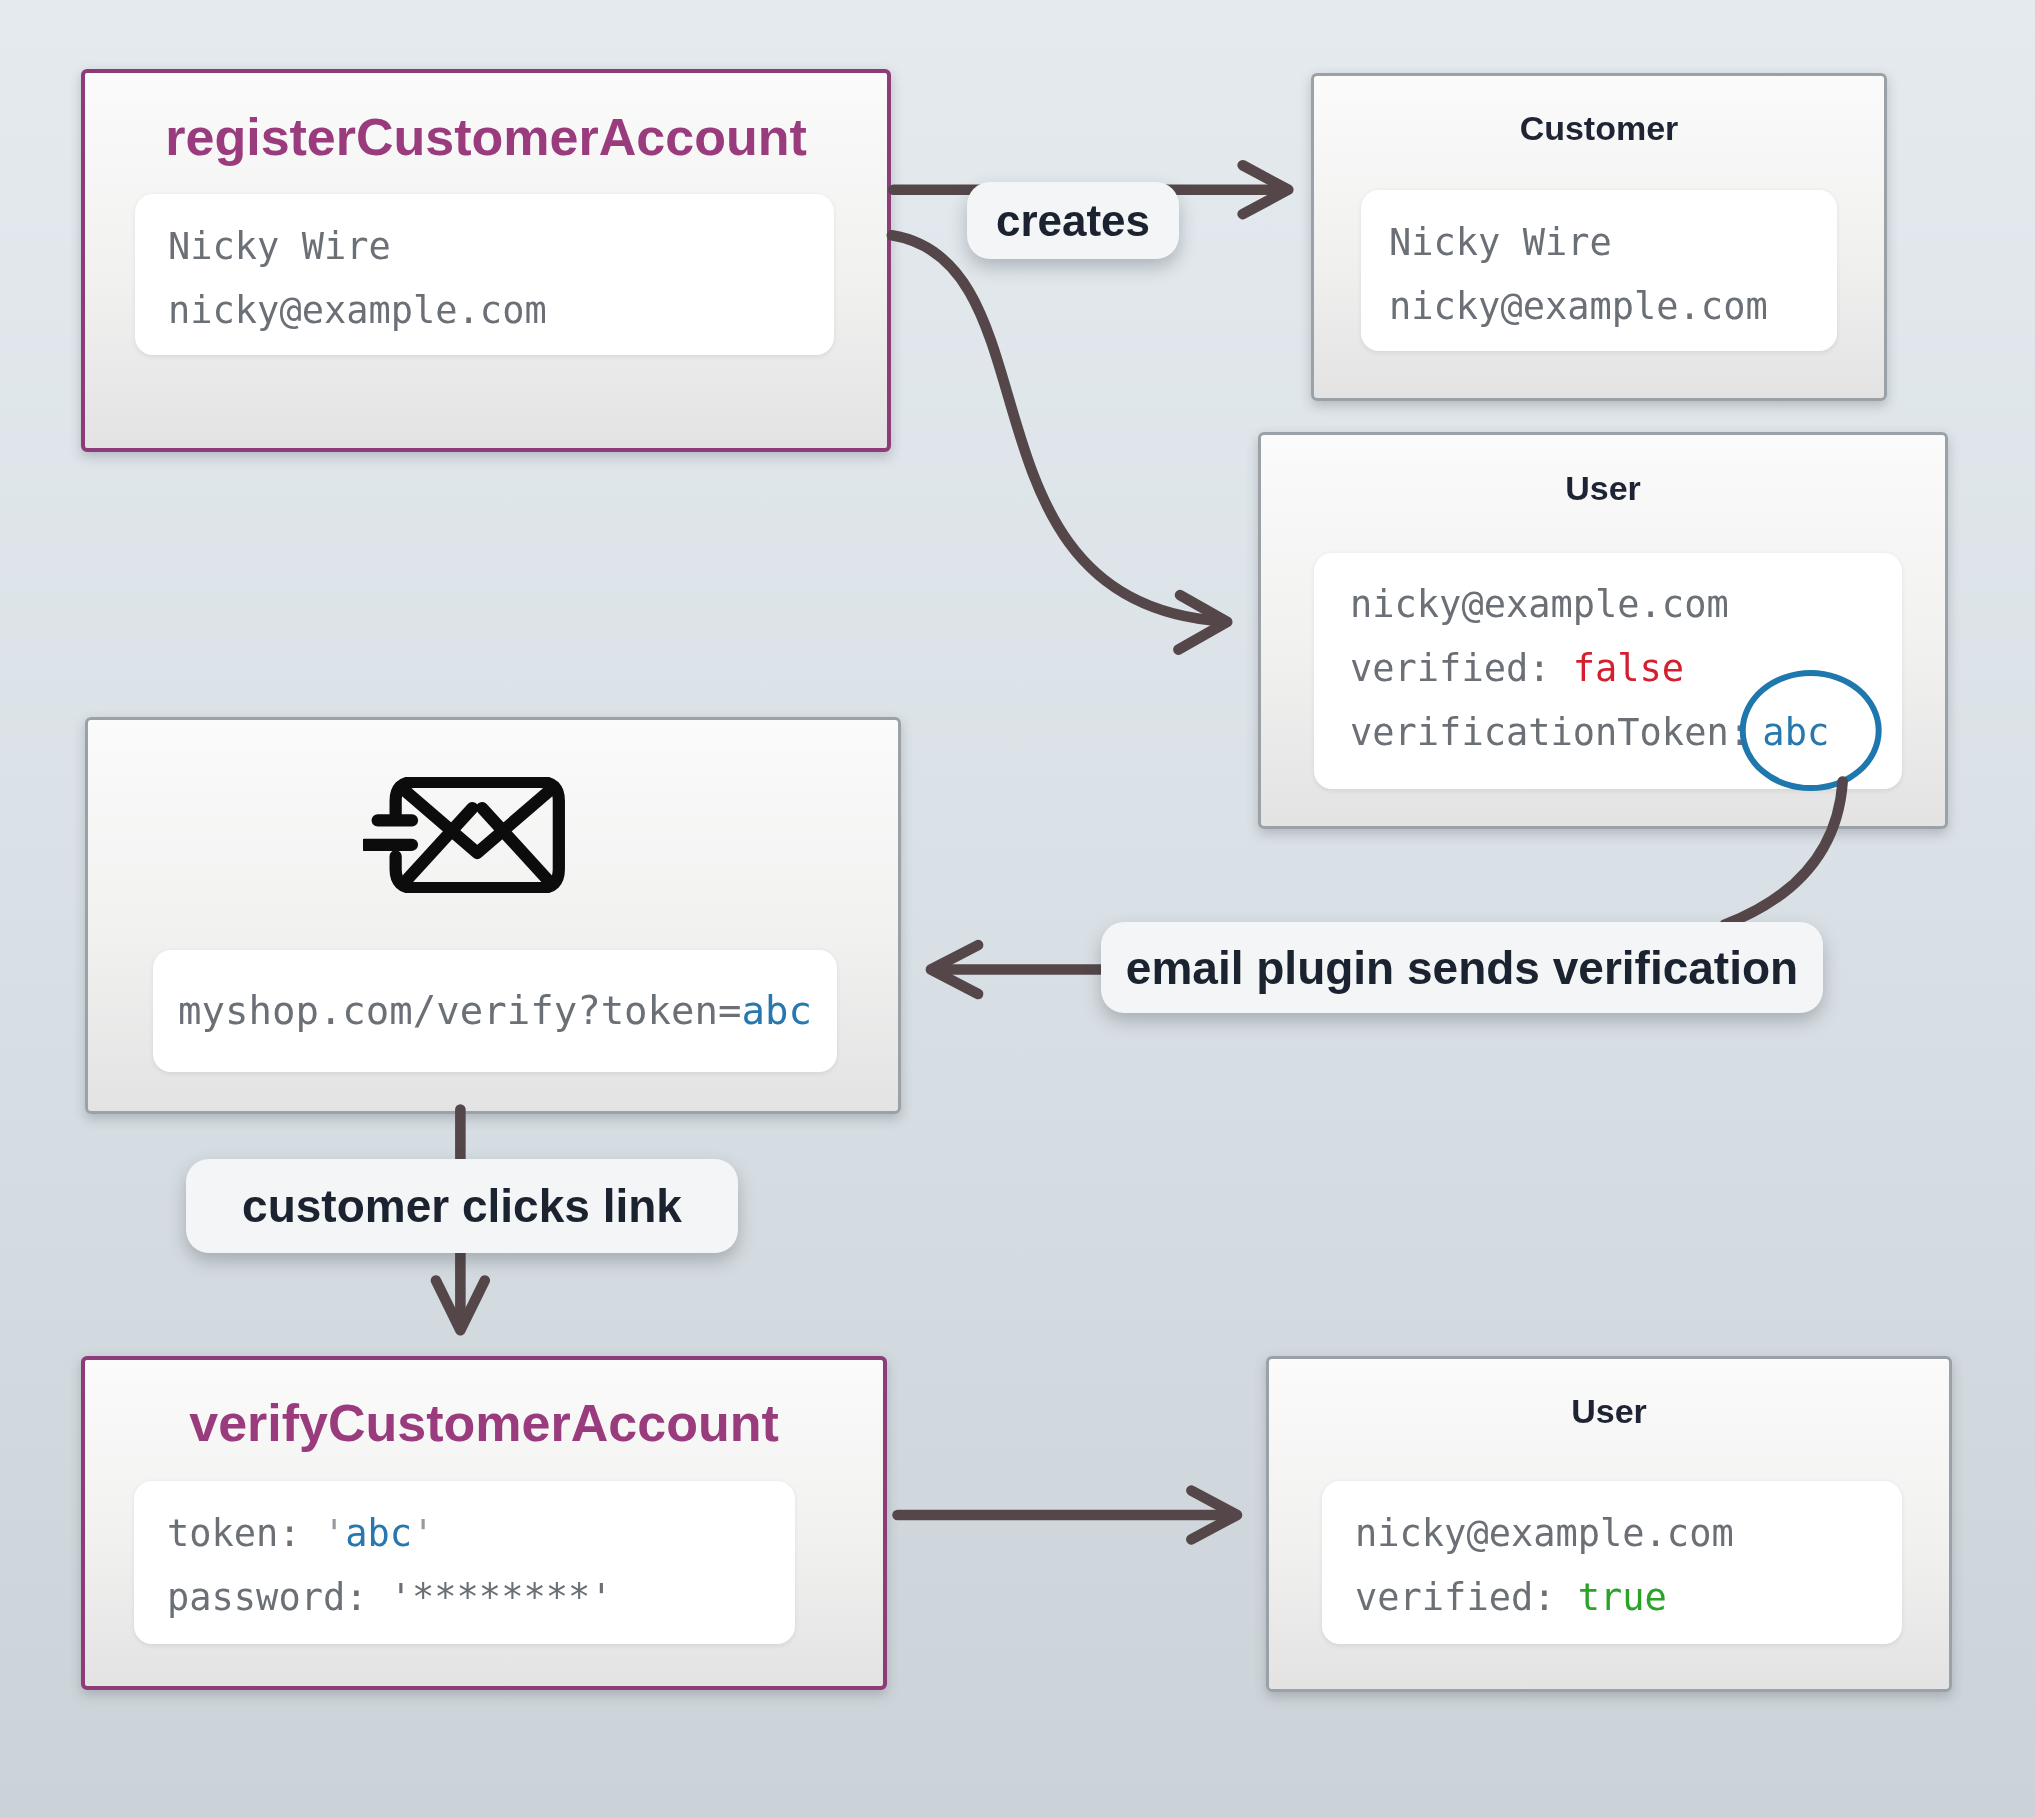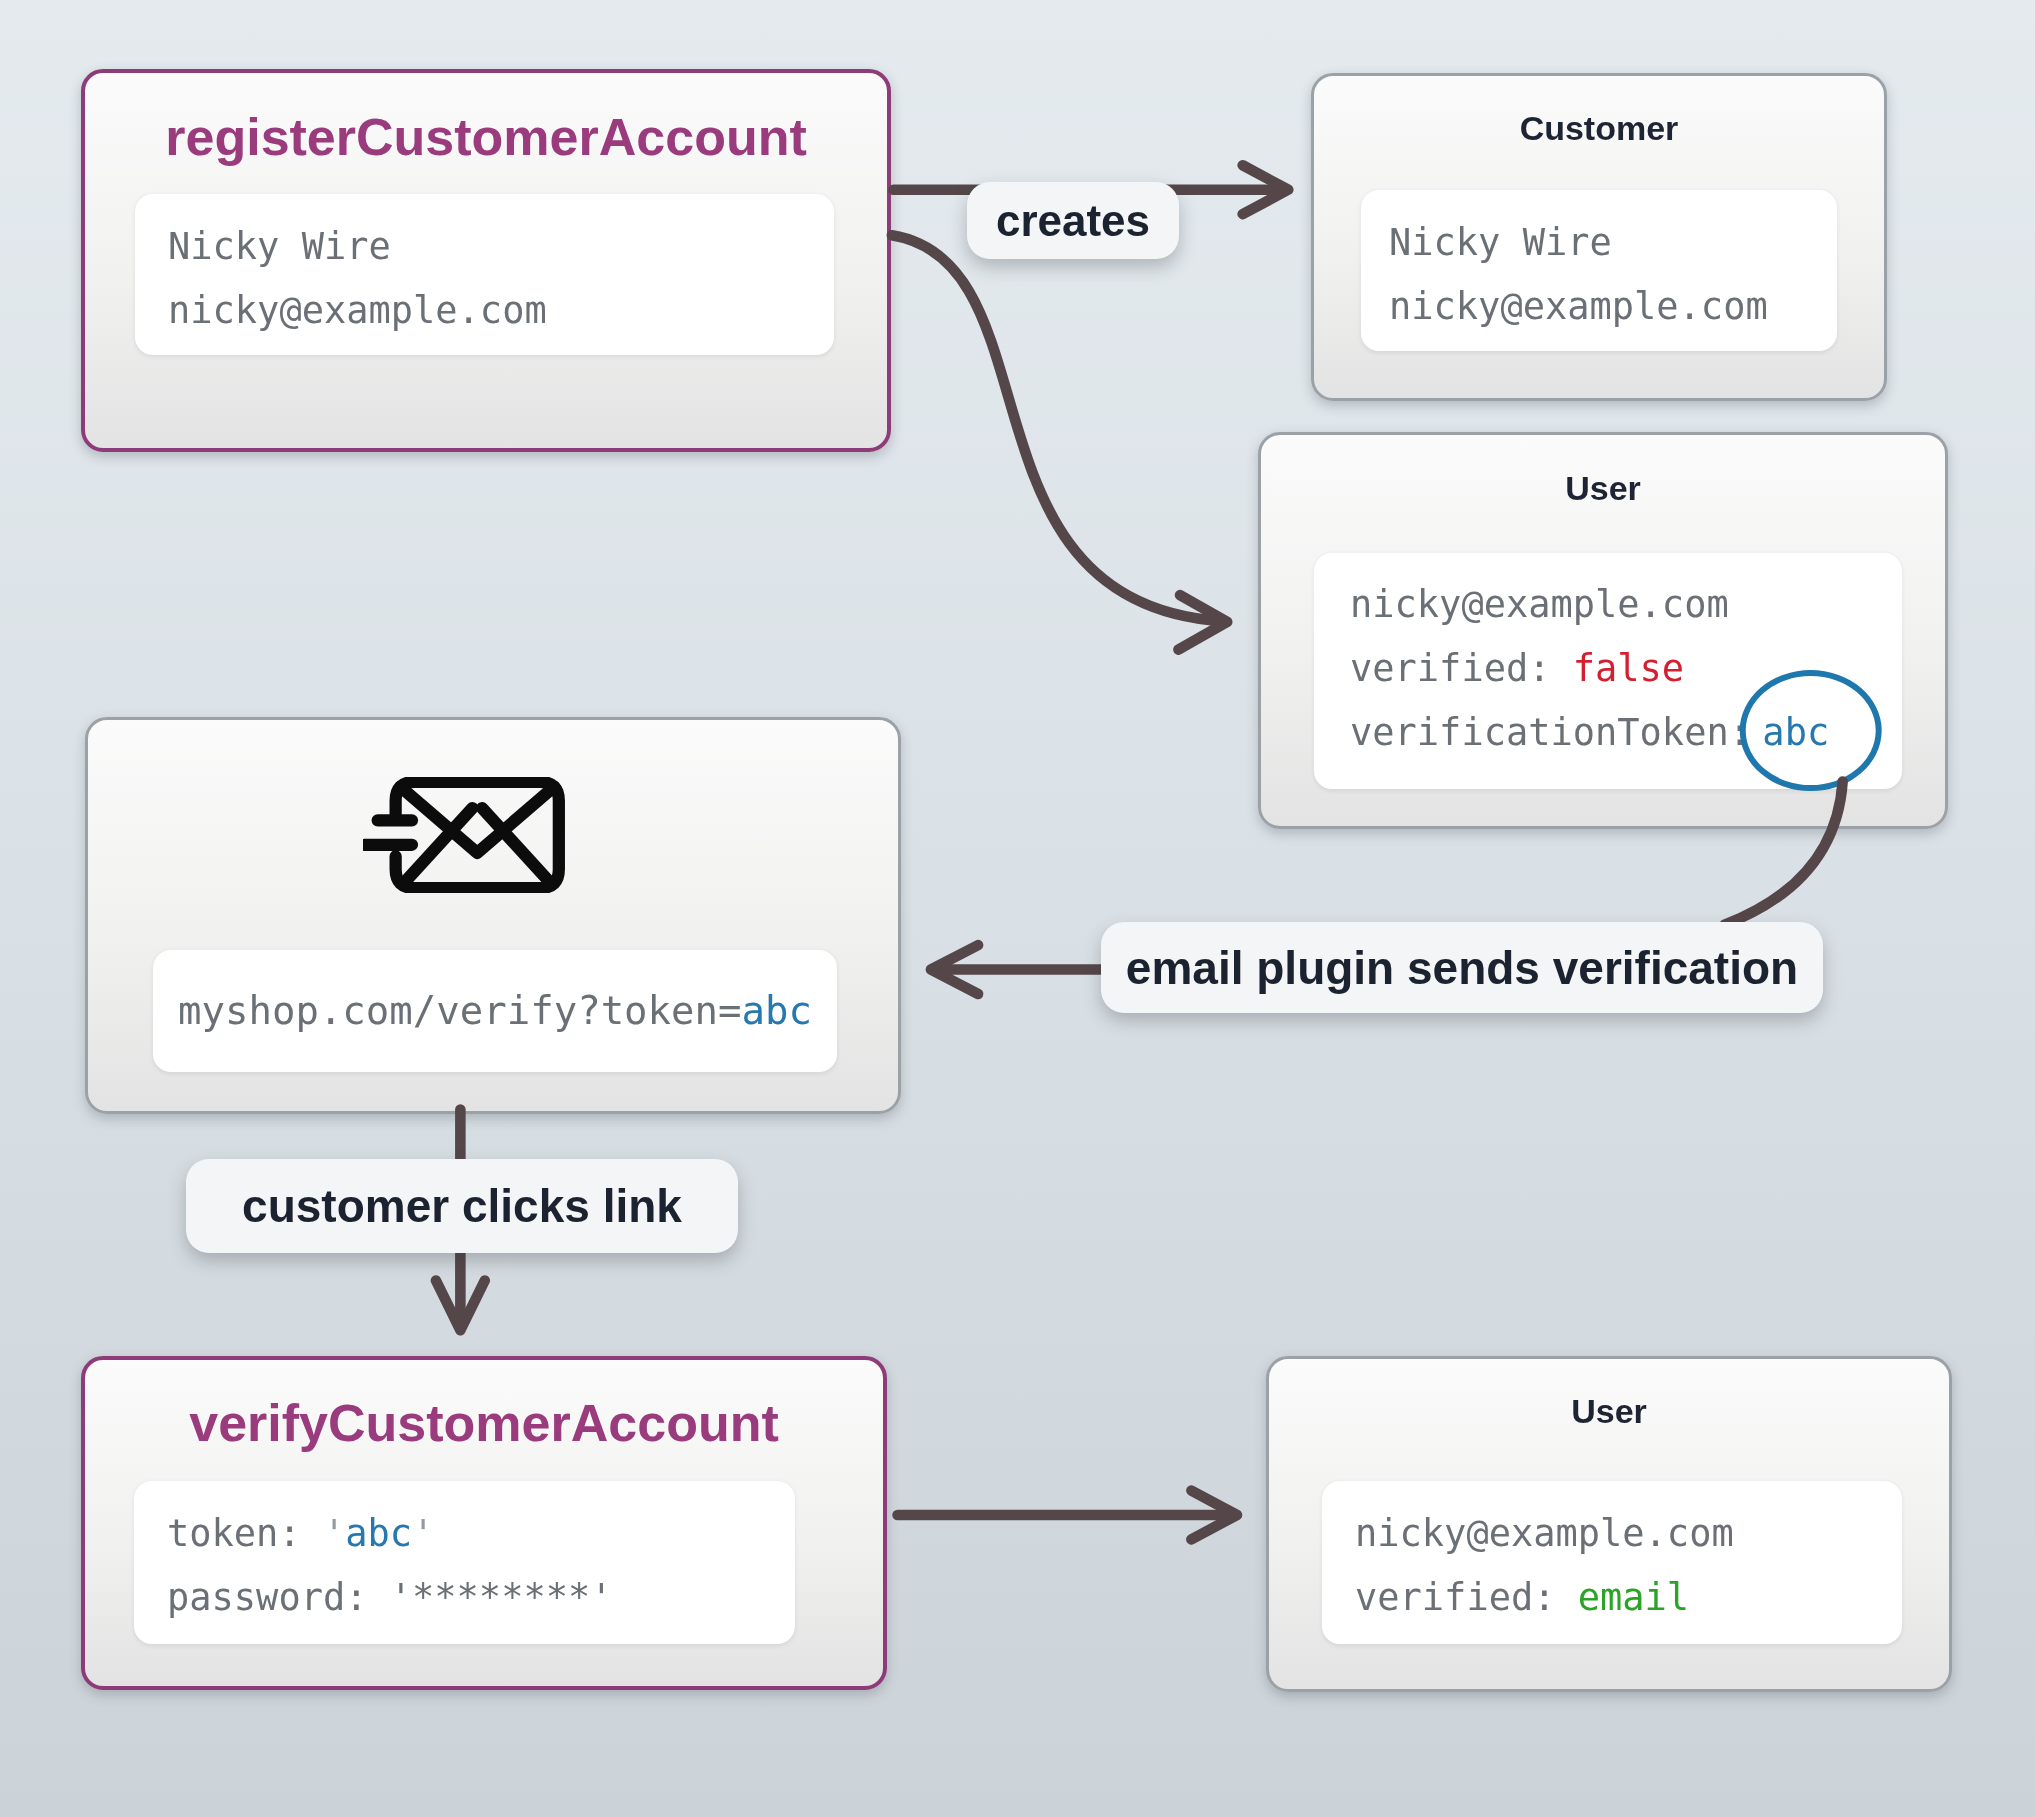--- a/index.html
+++ b/index.html
@@ -2,21 +2,21 @@
 <html style="font-size:13px"><head>
 <meta charset="utf-8">
 <style>
   html,body{margin:0;padding:0;background:#cfd6db;}
   .stage{
     position:relative;width:2036px;height:1817px;overflow:hidden;
     background:linear-gradient(180deg,#e4eaee 0%,#dbe2e7 45%,#ccd3d8 100%);
     font-family:"Liberation Sans",sans-serif;
   }
   .node{
-    position:absolute;border-radius:22px;z-index:1;
+    position:absolute;border-radius:6px;z-index:1;
     background:linear-gradient(180deg,#fbfbfb 0%,#f1f1f0 55%,#e2e3e2 100%);
     box-shadow:0 4.1px 11.4px rgba(50,60,70,.25);
   }
   .node.gray{border:3.3px solid #9aa2a8;}
   .node.purple{border:4.1px solid #8e3b79;}
   .node-title{position:absolute;left:0;right:0;text-align:center;font-weight:bold;white-space:nowrap;}
   .purple > .node-title{color:#9a3b7d;font-size:52px;}
   .gray > .node-title{color:#1e2433;font-size:34px;}
   .inner{
     position:absolute;background:#ffffff;border-radius:18px;
@@ -96,21 +96,21 @@
     <div class="inner center" style="left:65px;top:230px;width:684px;height:122px;">
       <span>myshop.com/verify?token=</span>
         <span class="blue">abc</span>
     </div>
   </div>
 
   <div class="node gray" style="left:1266px;top:1356px;width:680px;height:330px;">
     <div class="node-title" style="top:33px;">User</div>
     <div class="inner" style="left:53px;top:122px;width:580px;height:163px;">
       <div>nicky@example.com</div>
-      <div><span>verified: </span><span class="green">email</span></div>
+      <div><span>verified: </span><span class="green">true</span></div>
     </div>
   </div>
 
   <svg class="connections" width="2036" height="1817" viewBox="0 0 2500 2232">
     <g stroke="#554749" stroke-width="13" fill="none" stroke-linecap="round" stroke-linejoin="round">
       <path d="M1097 233 H1578"></path>
       <path d="M1526 203 L1582 233 L1526 263"></path>
       <path d="M1095 289 C1300 322 1170 740 1500 763"></path>
       <path d="M1449 731 L1507 764 L1447 798"></path>
       <path d="M2263 960 C2257 1045 2206 1102 2118 1136"></path>

